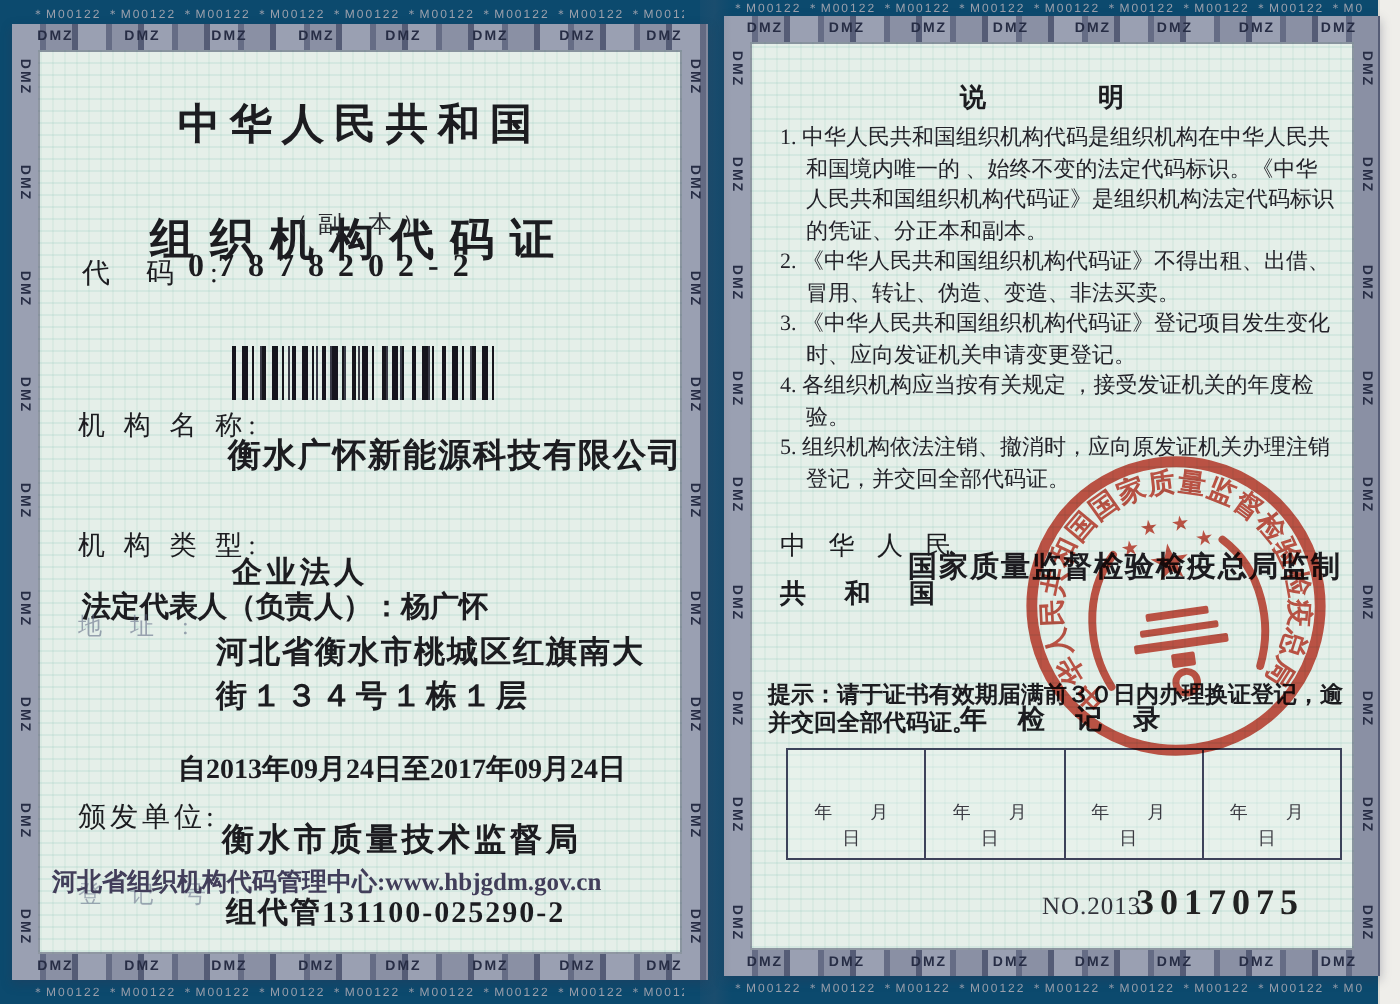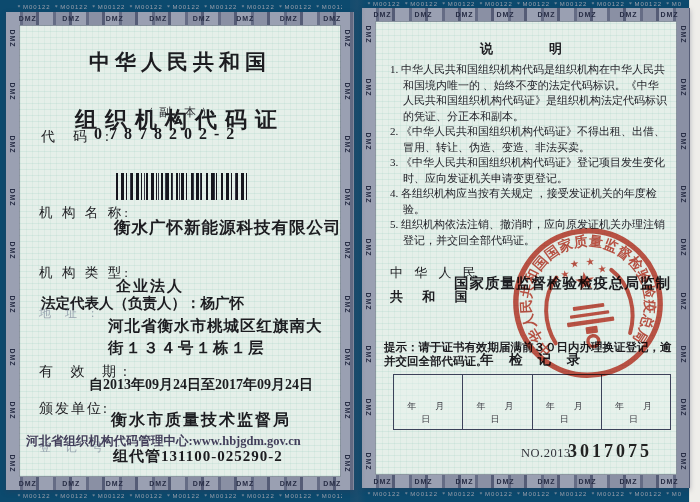--- a/index.html
+++ b/index.html
@@ -138,21 +138,20 @@
       <div class="abs l-code-value">07878202-2</div>
       <div class="abs l-barcode"></div>
       <div class="abs l-name-label">机 构 名 称:</div>
       <div class="abs l-name-value">衡水广怀新能源科技有限公司</div>
       <div class="abs l-type-label">机 构 类 型:</div>
       <div class="abs l-type-value">企业法人</div>
       <div class="abs l-legal">法定代表人（负责人）：杨广怀</div>
       <div class="abs l-addr-label">地址:</div>
       <div class="abs l-addr1">河北省衡水市桃城区红旗南大</div>
       <div class="abs l-addr2">街１３４号１栋１层</div>
-      <div class="abs l-valid-label">有 效 期:</div>
       <div class="abs l-valid-value">自2013年09月24日至2017年09月24日</div>
       <div class="abs l-issuer-label">颁发单位:</div>
       <div class="abs l-issuer-value">衡水市质量技术监督局</div>
       <div class="abs l-reg-label">登记号:</div>
       <div class="abs l-admin">河北省组织机构代码管理中心:www.hbjgdm.gov.cn</div>
       <div class="abs l-reg-code">组代管131100-025290-2</div>
     </div>
   </div>
 
   <div class="page page-right">

